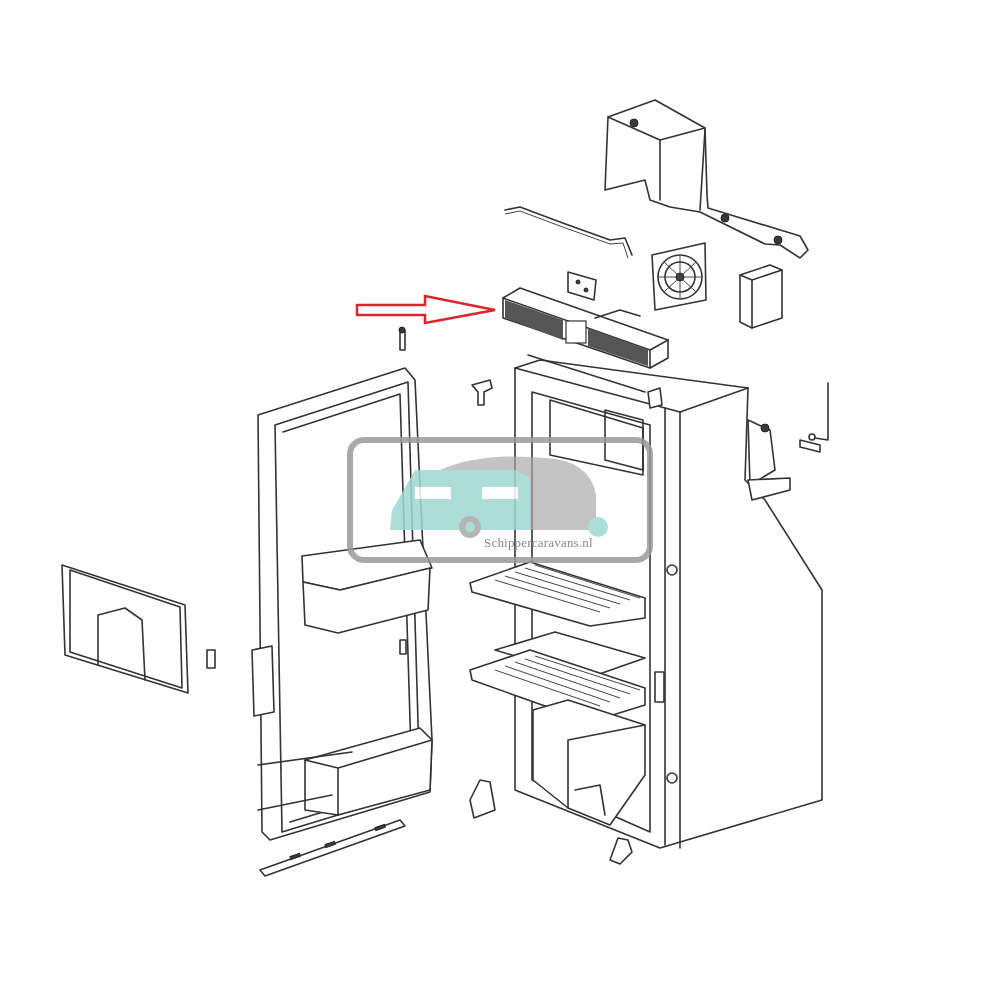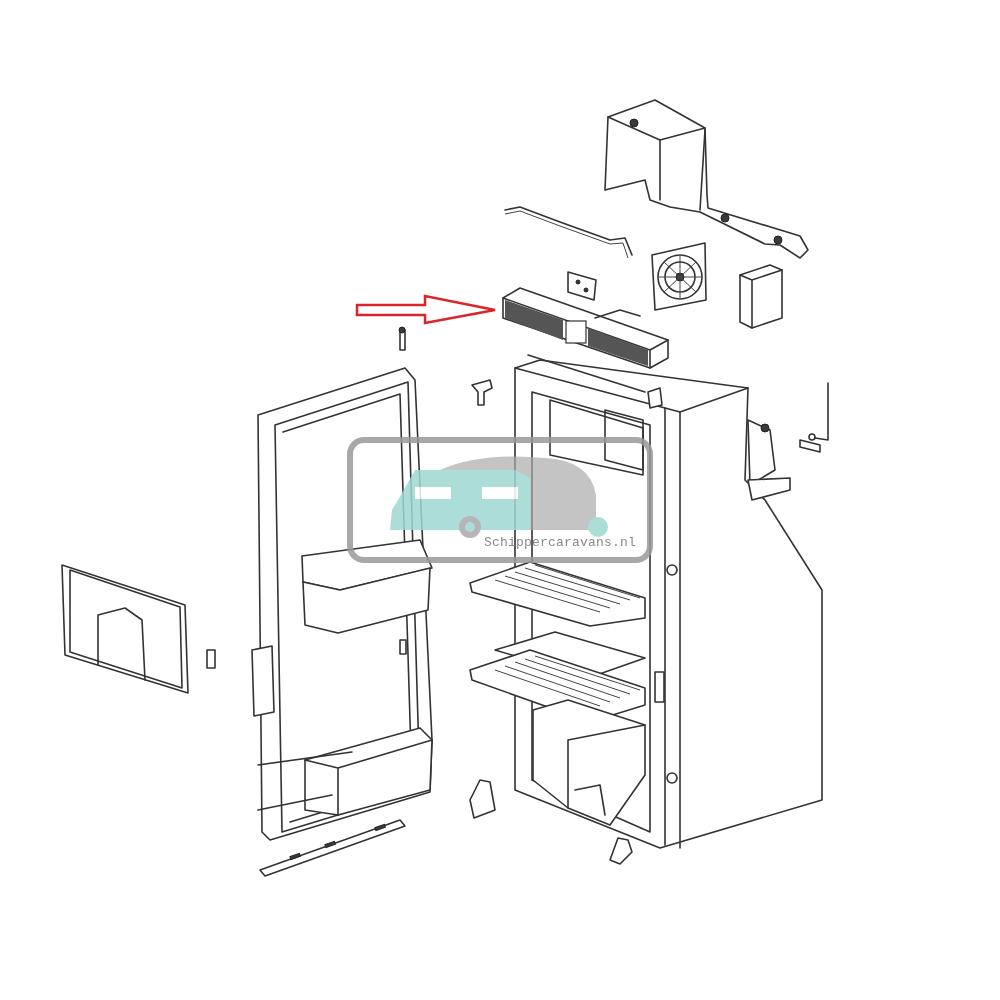--- a/index.html
+++ b/index.html
@@ -2,21 +2,21 @@
 <html><head>
 <meta charset="utf-8">
 <style>
   html,body{margin:0;padding:0;background:#ffffff;}
   body{width:1000px;height:1000px;position:relative;overflow:hidden;font-family:"DejaVu Sans",sans-serif;}
   #diagram{position:absolute;left:0;top:0;width:1000px;height:1000px;}
   .ln{fill:none;stroke:#333;stroke-width:1.6;stroke-linejoin:round;stroke-linecap:round;}
   .lt{fill:none;stroke:#444;stroke-width:1;}
   .fillw{fill:#fff;stroke:#333;stroke-width:1.6;stroke-linejoin:round;}
   .dark{fill:#3a3a3a;stroke:#222;stroke-width:1;}
-  .wm-text{position:absolute;left:484px;top:535px;font-size:13px;color:#8a8a8a;letter-spacing:0.2px;font-family:Liberation Mono, monospace;}
+  .wm-text{position:absolute;left:484px;top:535px;font-size:13px;color:#8a8a8a;letter-spacing:0.2px;font-family:Liberation Serif, serif;}
 </style>
 </head>
 <body>
 
 <svg id="diagram" viewBox="0 0 1000 1000" xmlns="http://www.w3.org/2000/svg">
 
   <g>
     <path class="fillw" d="M608 117 L655 100 L705 128 L707 195 L708 208 L800 236 L808 250 L800 258 L780 245 L765 244 L700 212 L670 207 L650 200 L645 180 L605 190 Z"></path>
     <path class="ln" d="M608 117 L660 140 L705 128"></path>
     <path class="ln" d="M660 140 L660 200"></path>

